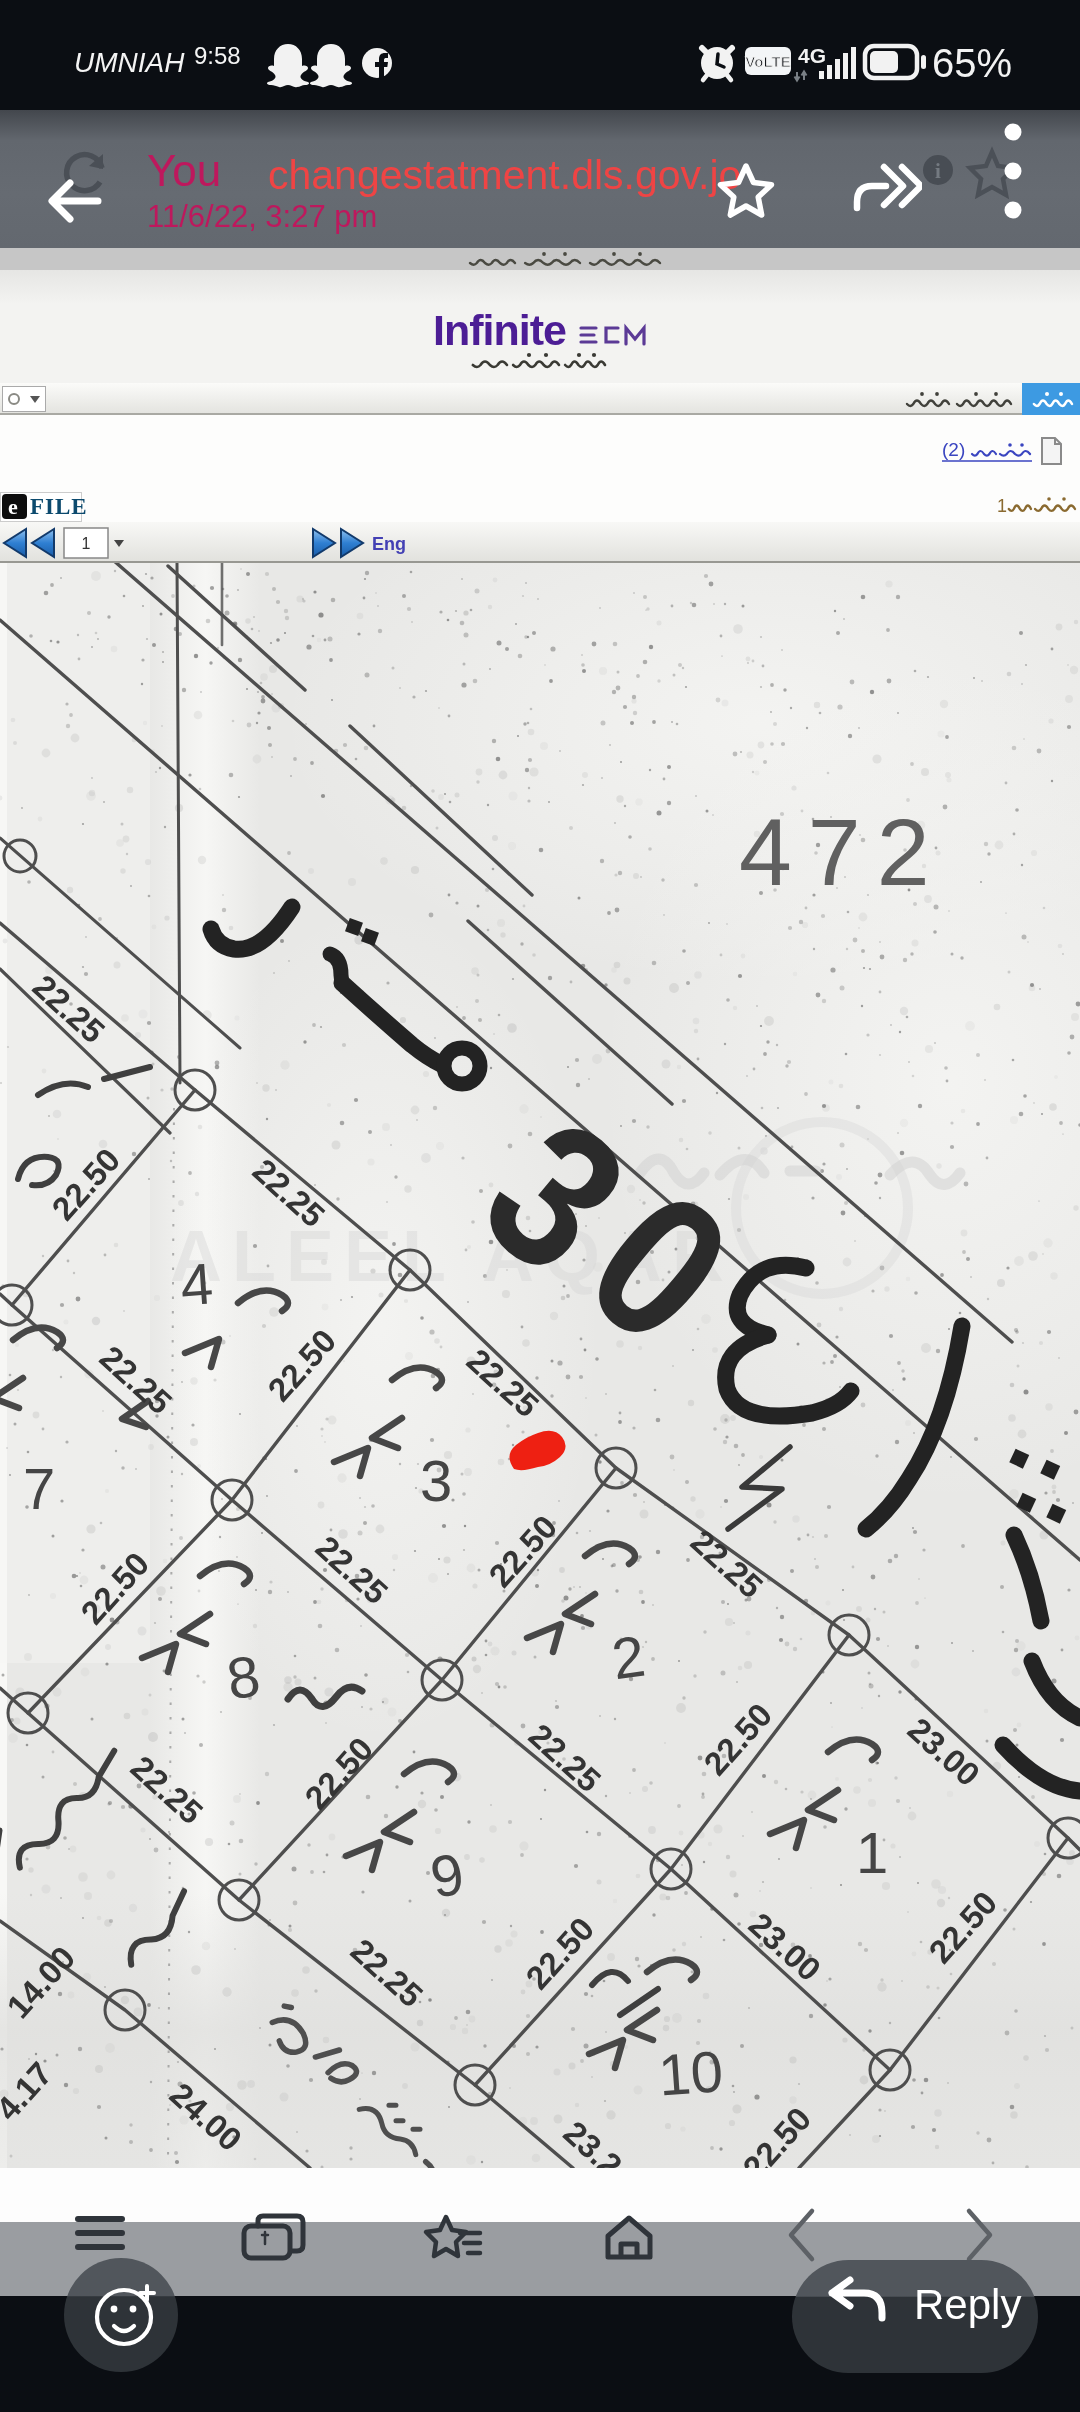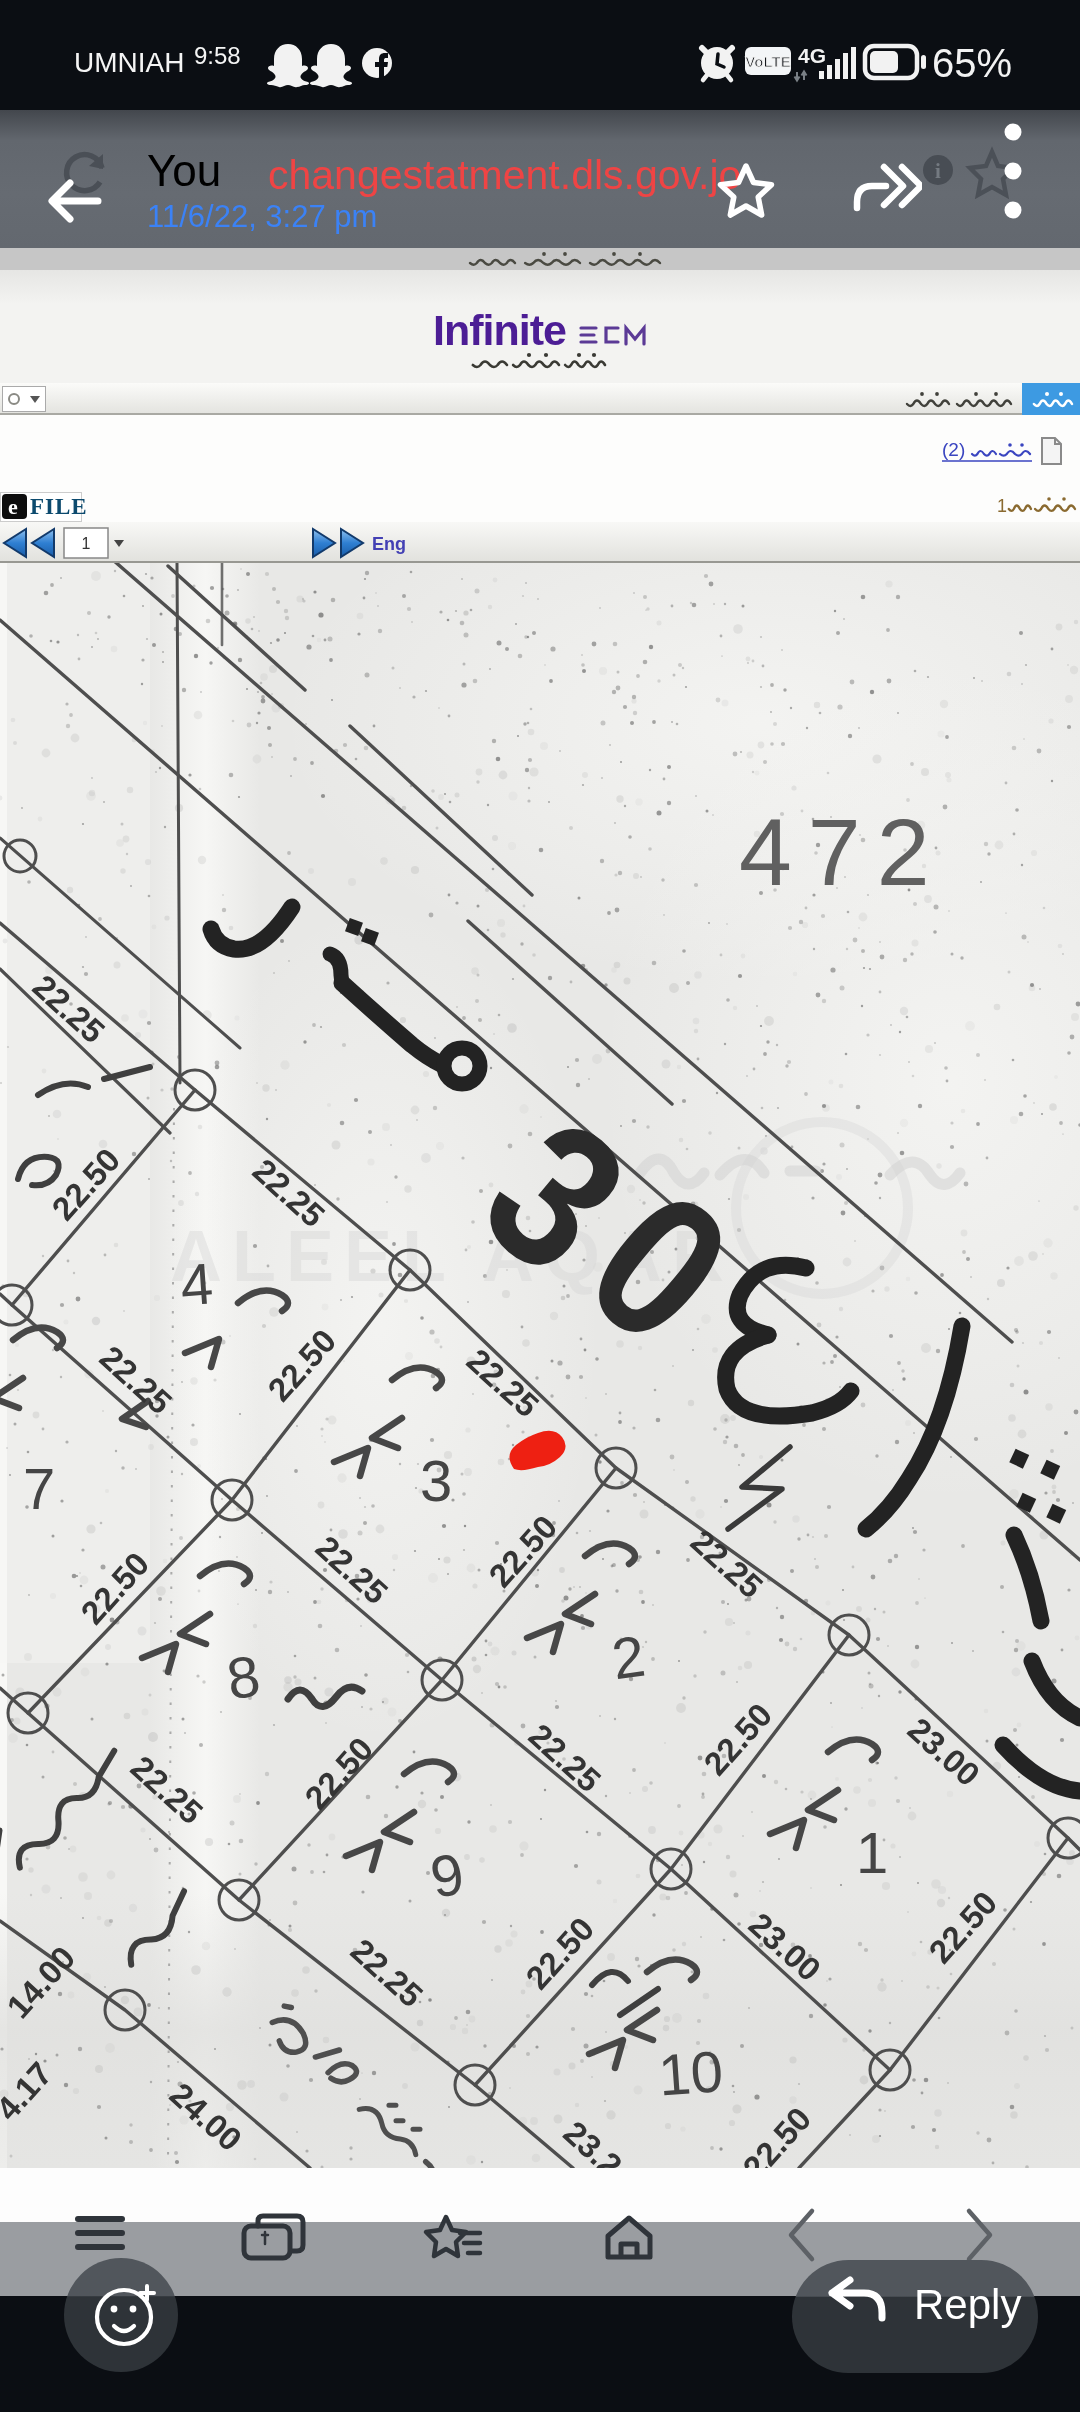--- a/index.html
+++ b/index.html
@@ -1,21 +1,21 @@
 <!DOCTYPE html>
 <html><head><meta charset="utf-8">
 <style>
 html,body{margin:0;padding:0;}
 body{width:1080px;height:2412px;position:relative;overflow:hidden;background:#fff;
  font-family:"Liberation Sans",sans-serif;}
 .abs{position:absolute;}
 </style></head><body>
 
 <div class="abs" style="left:0;top:0;width:1080px;height:110px;background:#0b0e13;"></div>
-<div class="abs" style="left:74px;top:47px;color:#f4f4f4;font-size:28px;">UMNIAH</div>
+<div class="abs" style="left:74px;top:47px;color:#f4f4f4;font-size:28px;font-style:italic;">UMNIAH</div>
 <div class="abs" style="left:194px;top:42px;color:#f4f4f4;font-size:24px;">9:58</div>
 <svg class="abs" style="left:266px;top:40px" width="430" height="50" viewBox="0 0 430 50">
 <g fill="#f2f2f2">
 <path d="M22,4c8,0 14,6 14,15l0,7c3,-1 6,0 6,2c0,3 -5,3 -7,7c-2,3 2,6 7,7c2,1 1,3 -3,3c-3,0 -5,2 -8,2c-3,1 -6,-2 -9,-2c-3,0 -6,3 -9,2c-3,-1 -5,-2 -8,-2c-4,0 -5,-2 -3,-3c5,-1 9,-4 7,-7c-2,-4 -7,-4 -7,-7c0,-2 3,-3 6,-2l0,-7c0,-9 6,-15 14,-15z"></path>
 <path transform="translate(43,0)" d="M22,4c8,0 14,6 14,15l0,7c3,-1 6,0 6,2c0,3 -5,3 -7,7c-2,3 2,6 7,7c2,1 1,3 -3,3c-3,0 -5,2 -8,2c-3,1 -6,-2 -9,-2c-3,0 -6,3 -9,2c-3,-1 -5,-2 -8,-2c-4,0 -5,-2 -3,-3c5,-1 9,-4 7,-7c-2,-4 -7,-4 -7,-7c0,-2 3,-3 6,-2l0,-7c0,-9 6,-15 14,-15z"></path>
 <circle cx="111" cy="23" r="15"></circle>
 <path d="M113,38 l0,-11 l-4,0 l0,-5 l4,0 l0,-3 c0,-4 2,-6 6,-6 l3,0 l0,5 l-2,0 c-1,0 -2,0.5 -2,2 l0,2 l4,0 l-0.7,5 l-3.3,0 l0,11 z" fill="#0b0e13"></path>
 </g>
   </svg>
 <svg class="abs" style="left:690px;top:34px" width="390px" height="60" viewBox="0 0 390 60">
@@ -54,22 +54,22 @@
 <svg class="abs" style="left:920px;top:152px" width="36" height="36" viewBox="0 0 36 36">
 <circle cx="18" cy="18" r="15" fill="#484d54"></circle>
     <text x="18" y="26" font-size="21" font-weight="bold" fill="#747a81" text-anchor="middle" style="font-family:'Liberation Serif'">i</text>
   </svg>
 <svg class="abs" style="left:962px;top:146px" width="60" height="60" viewBox="0 0 60 60">
 <path d="M30,6 l6,14 16,2 -11,11 3,16 -14,-8 -14,8 3,-16 -11,-11 16,-2 z" fill="none" stroke="#4b5057" stroke-width="4.5"></path>
   </svg>
 <svg class="abs" style="left:44px;top:174px" width="60" height="54" viewBox="0 0 60 54">
 <path d="M54,27 L10,27 M26,9 L8,27 L26,45" stroke="#fff" stroke-width="7" fill="none" stroke-linecap="round" stroke-linejoin="round"></path>
   </svg>
-<div class="abs" style="left:147px;top:146px;color:#000000;font-size:44px;">You</div>
-<div class="abs" style="left:147px;top:199px;color:#3b82f6;font-size:31px;">11/6/22, 3:27 pm</div>
+<div class="abs" style="left:147px;top:146px;color:#be185d;font-size:44px;">You</div>
+<div class="abs" style="left:147px;top:199px;color:#be185d;font-size:31px;">11/6/22, 3:27 pm</div>
 <svg class="abs" style="left:714px;top:160px" width="64" height="64" viewBox="0 0 64 64">
 <path d="M32,6 l7.5,16.5 18,2.2 -13.3,12.4 3.5,17.9 -15.7,-9 -15.7,9 3.5,-17.9 -13.3,-12.4 18,-2.2 z" fill="none" stroke="#fff" stroke-width="5.5" stroke-linejoin="round"></path>
   </svg>
 <svg class="abs" style="left:852px;top:160px" width="70" height="58" viewBox="0 0 70 58">
 <g stroke="#fff" stroke-width="6.5" fill="none" stroke-linecap="round" stroke-linejoin="round">
 <path d="M32,7 L51,26 L32,45"></path>
       <path d="M50,7 L69,26 L50,45"></path>
 <path d="M34,26 L20,26 Q5,26 5,42 L5,48"></path>
     </g>
   </svg>

